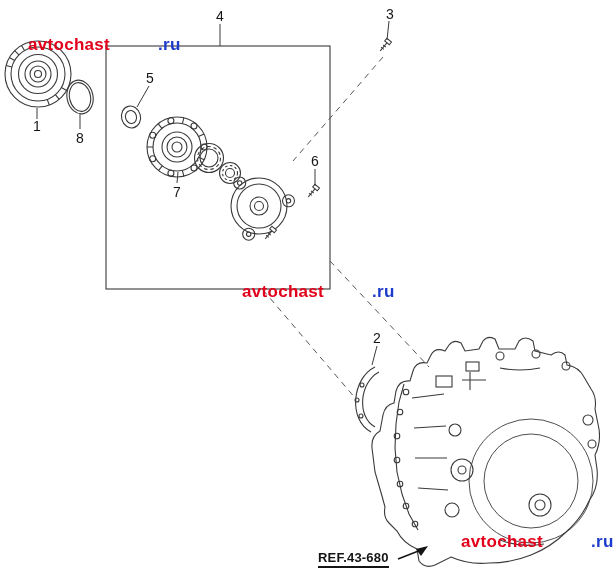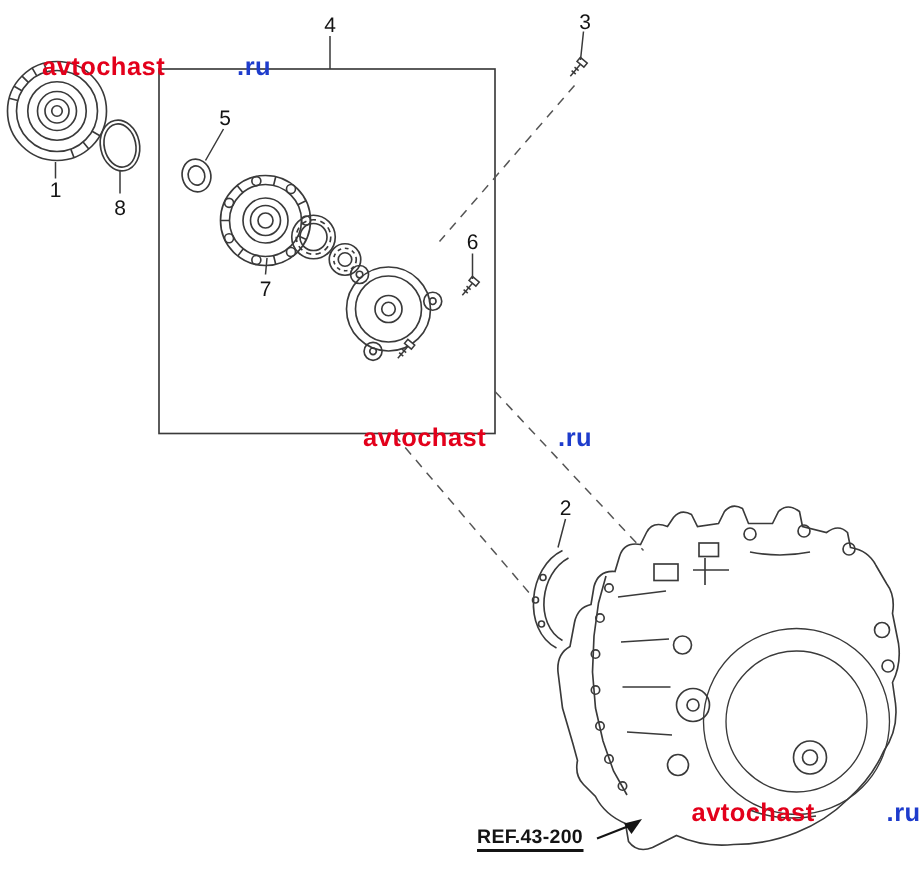--- a/index.html
+++ b/index.html
@@ -176,15 +176,15 @@
   <div class="watermark" style="left:28px; top:36px;">
     <span class="wm-brand">avtochast</span><span class="wm-tld">.ru</span>
   </div>
   <div class="watermark" style="left:242px; top:283px;">
     <span class="wm-brand">avtochast</span><span class="wm-tld">.ru</span>
   </div>
   <div class="watermark" style="left:461px; top:533px;">
     <span class="wm-brand">avtochast</span><span class="wm-tld">.ru</span>
   </div>
 
-  <div class="ref-link" style="left:318px; top:551px;">REF.43-200</div>
+  <div class="ref-link" style="left:318px; top:551px;">REF.43-680</div>
 
 </div>
 
 </body></html>

